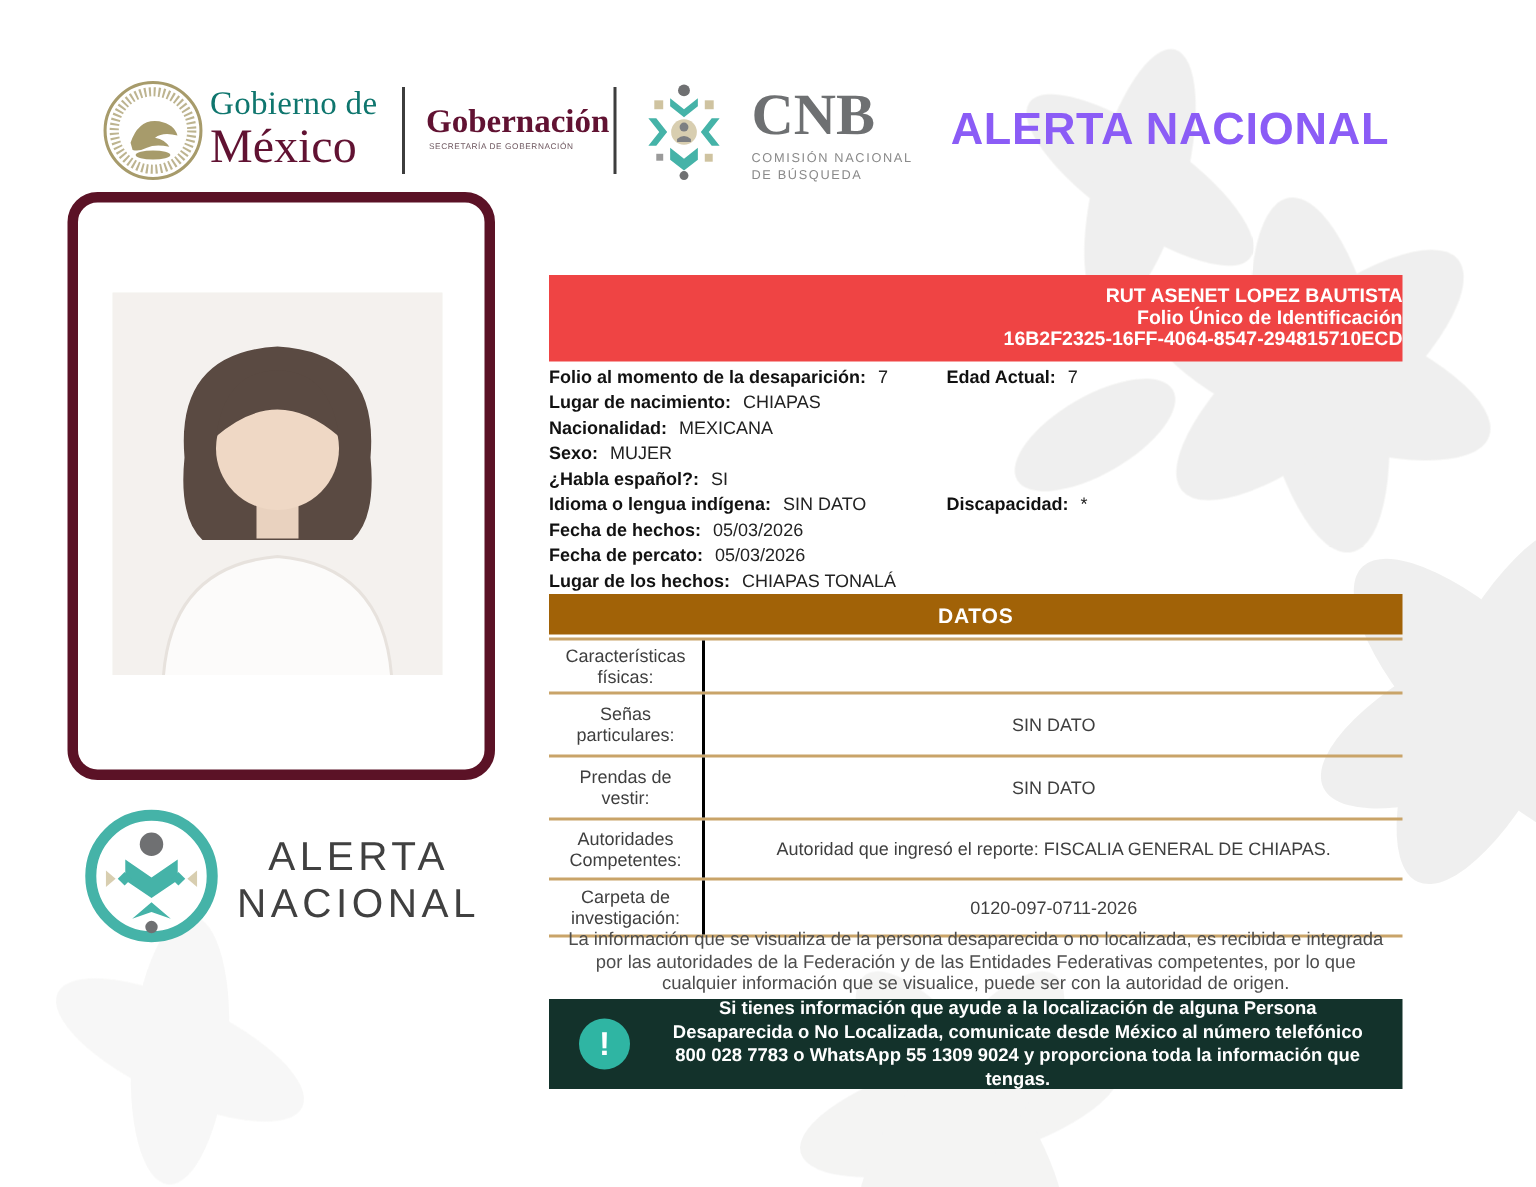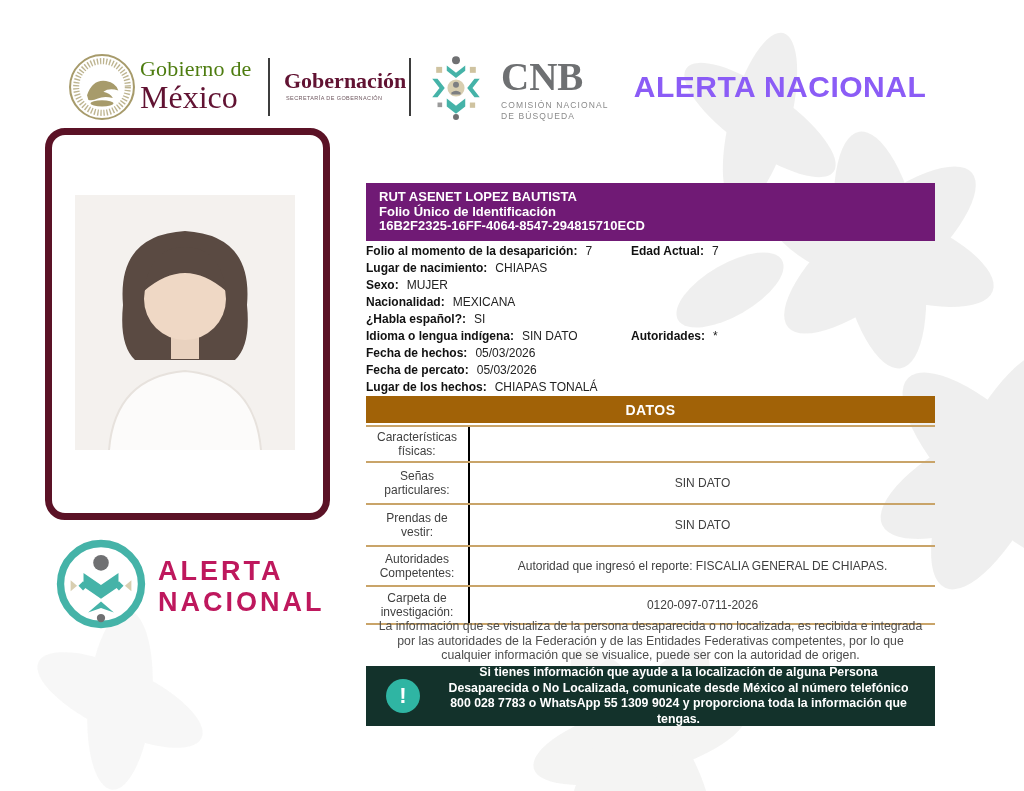--- a/index.html
+++ b/index.html
@@ -6,47 +6,47 @@
   .page{
     position:relative;width:1024px;height:791px;background:#ffffff;overflow:hidden;
     font-family:"Liberation Sans",sans-serif;color:#1a1a1a;
   }
   .bg-pattern{position:absolute;inset:0;z-index:0;}
   .layer{position:absolute;z-index:1;}
 
   
   .seal{left:68px;top:53px;width:68px;height:68px;}
   .gobmx-text{left:140px;top:58px;width:130px;line-height:1;}
-  .gobmx-l1{font-family:"Liberation Serif",serif;font-size:22px;color:#4d7c0f;letter-spacing:.2px;}
+  .gobmx-l1{font-family:"Liberation Serif",serif;font-size:22px;color:#0f766e;letter-spacing:.2px;}
   .gobmx-l2{font-family:"Liberation Serif",serif;font-size:32px;font-weight:normal;color:#611232;margin-top:1px;}
   .vdiv{width:2px;background:#3d3d3d;top:58px;height:58px;}
   .vdiv1{left:268px;}
   .vdiv2{left:409px;}
   .segob{left:284px;top:68px;width:120px;}
   .segob-title{font-family:"Liberation Serif",serif;font-size:22px;font-weight:bold;color:#611232;}
   .segob-sub{font-size:5.5px;color:#6d565e;letter-spacing:.4px;margin-top:1px;margin-left:2px;}
   .cnb-icon{left:423px;top:55px;width:66px;height:66px;}
   .cnb-text{left:501px;top:57px;width:130px;}
   .cnb-acronym{font-family:"Liberation Serif",serif;font-size:39px;font-weight:bold;color:#6e7072;line-height:1;}
   .cnb-sub{font-size:8.5px;color:#8a8a8a;letter-spacing:1.1px;line-height:1.35;margin-top:4px;}
   .page-title{left:610px;top:70px;width:340px;text-align:center;
     font-size:30px;font-weight:bold;color:#8b5cf6;letter-spacing:.5px;}
 
   
   .photo-frame{left:45px;top:128px;width:271px;height:378px;border:7px solid #5B1226;border-radius:20px;background:#ffffff;}
   .photo{position:absolute;left:23px;top:60px;width:220px;height:255px;background:#f4f1ee;overflow:hidden;}
   .alert-logo{left:55px;top:538px;width:92px;height:92px;}
-  .alert-logo-text{left:158px;top:556px;line-height:31px;font-size:27px;font-weight:bold;color:#be185d;letter-spacing:3px;}
+  .alert-logo-text{left:158px;top:556px;line-height:31px;font-size:27px;font-weight:normal;color:#404040;letter-spacing:3px;text-align:center;}
 
   
   .band{left:366px;width:569px;box-sizing:border-box;}
   .banner-ficha{top:133px;height:31px;background:#13322B;color:#fff;font-weight:bold;font-size:13.5px;
     display:flex;align-items:center;justify-content:center;}
-  .banner-name{top:183px;background:#701a75;color:#fff;font-weight:bold;font-size:13px;text-align:left;
-    padding:7px 13px;line-height:14.6px;}
+  .banner-name{top:183px;background:#ef4444;color:#fff;font-weight:bold;font-size:13px;text-align:right;
+    padding:7px 0;line-height:14.6px;}
   .fields{top:243px;font-size:12px;}
   .frow{position:relative;height:17px;line-height:17px;white-space:nowrap;}
   .flabel{font-weight:bold;color:#111;}
   .fval{color:#222;margin-left:8px;}
   .pair2{position:absolute;left:265px;top:0;}
   .banner-datos{top:396px;height:27px;background:#a16207;color:#fff;font-weight:bold;font-size:14px;letter-spacing:.5px;
     display:flex;align-items:center;justify-content:center;}
   .dtable{top:425px;border-top:2px solid #C9A469;}
   .drow{display:flex;border-bottom:2px solid #C9A469;}
   .dlabel{width:104px;border-right:2px solid #000000;display:flex;align-items:center;justify-content:center;
@@ -172,31 +172,31 @@
 
   <div class="layer band fields">
     <div class="frow">
       <span class="flabel">Folio al momento de la desaparición:</span><span class="fval">7</span>
       <span class="pair2"><span class="flabel">Edad Actual:</span><span class="fval">7</span></span>
     </div>
     <div class="frow">
       <span class="flabel">Lugar de nacimiento:</span><span class="fval">CHIAPAS</span>
     </div>
     <div class="frow">
+      <span class="flabel">Nacionalidad:</span><span class="fval">MEXICANA</span>
+    </div>
+    <div class="frow">
       <span class="flabel">Sexo:</span><span class="fval">MUJER</span>
     </div>
     <div class="frow">
-      <span class="flabel">Nacionalidad:</span><span class="fval">MEXICANA</span>
-    </div>
-    <div class="frow">
       <span class="flabel">¿Habla español?:</span><span class="fval">SI</span>
     </div>
     <div class="frow">
       <span class="flabel">Idioma o lengua indígena:</span><span class="fval">SIN DATO</span>
-      <span class="pair2"><span class="flabel">Autoridades:</span><span class="fval">*</span></span>
+      <span class="pair2"><span class="flabel">Discapacidad:</span><span class="fval">*</span></span>
     </div>
     <div class="frow">
       <span class="flabel">Fecha de hechos:</span><span class="fval">05/03/2026</span>
     </div>
     <div class="frow">
       <span class="flabel">Fecha de percato:</span><span class="fval">05/03/2026</span>
     </div>
     <div class="frow">
       <span class="flabel">Lugar de los hechos:</span><span class="fval">CHIAPAS TONALÁ</span>
     </div>

